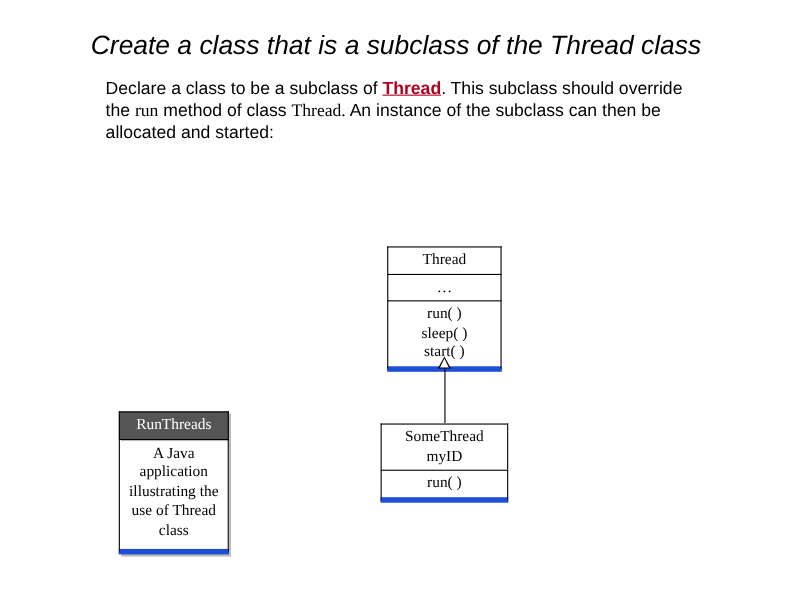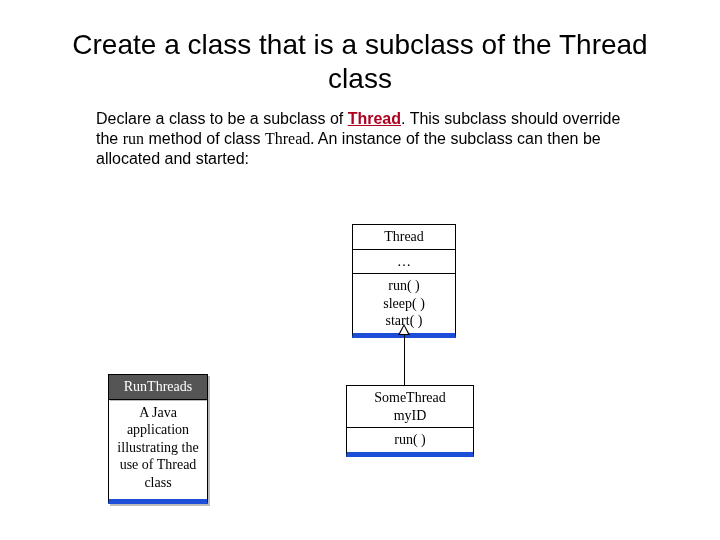--- a/index.html
+++ b/index.html
@@ -7,24 +7,25 @@
     padding: 0;
     width: 720px;
     height: 540px;
     background: #fff;
     font-family: Arial, Helvetica, sans-serif;
     color: #000;
     position: relative;
     overflow: hidden;
   }
   .title {
-    font-size: 28px;
+    font-size: 24px;
     text-align: center;
     padding: 28px 70px 0 70px;
     line-height: 1.2;
+    font-style: italic;
   }
   .body-text {
     font-size: 16px;
     padding: 14px 96px 0 96px;
     line-height: 1.25;
   }
   .kw {
     color: #b00020;
     font-weight: bold;
     text-decoration: underline;
@@ -102,21 +103,21 @@
     <div class="bar">Thread</div>
     <div class="bar">…</div>
     <div class="bar" style="white-space:pre-line;">run( )
 sleep( )
 start( )</div>
   </div>
 
   <div class="gen-arrow-head" style="left:398px; top:100px;"></div>
   <div class="gen-arrow" style="left:404px; top:111px; height:50px;"></div>
 
-  <div class="uml" style="left:346px; top:161px; width:128px;">
+  <div class="uml" style="left:346px; top:161px; width:116px;">
     <div class="bar" style="white-space:pre-line;">SomeThread
 myID</div>
     <div class="bar">run( )</div>
   </div>
 
   <div class="uml" style="left:108px; top:150px; width:100px;">
     <div class="bar dark shadow">RunThreads</div>
     <div class="bar shadow" style="padding:4px 6px 8px;">A Java application illustrating the use of Thread class</div>
   </div>
 

